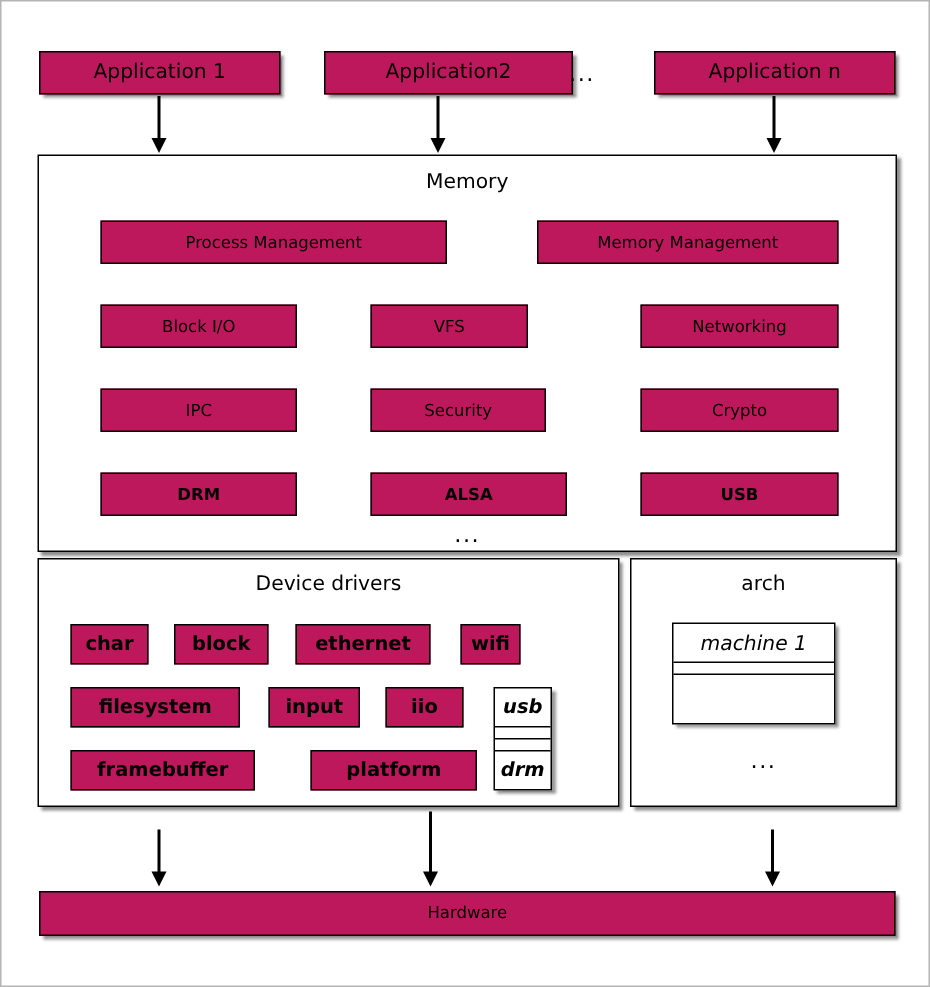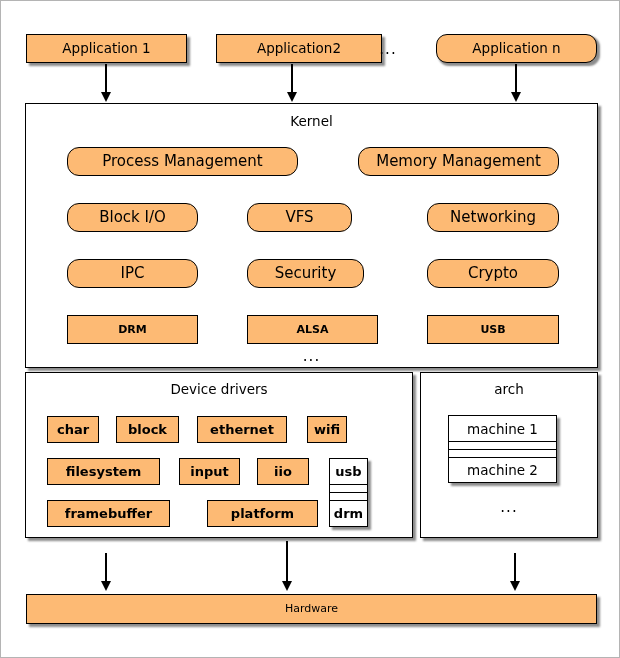--- a/index.html
+++ b/index.html
@@ -18,21 +18,21 @@
     position: relative;
     width: 620px;
     height: 658px;
     background: #ffffff;
     border: 1px solid #b4b4b4;
     box-sizing: border-box;
   }
   .box {
     position: absolute;
     box-sizing: border-box;
-    background: #fdba74;
+    background: #be185d;
     border: 1.6px solid #000000;
     display: flex;
     align-items: center;
     justify-content: center;
     text-align: center;
     line-height: 1.05;
     box-shadow: 2.5px 2.5px 2px rgba(0,0,0,0.45);
   }
   .box.noshadow {
     box-shadow: none;
@@ -52,35 +52,36 @@
     font-size: 13.5px;
   }
   .ellipsis {
     position: absolute;
     text-align: center;
     font-size: 15px;
     letter-spacing: 1px;
     line-height: 1;
   }
   .f-app      { font-size: 13.5px; }
-  .f-kmod     { font-size: 15px; border-radius: 12px; }
+  .f-kmod     { font-size: 11px; }
   .f-kmod-sm  { font-size: 11px; font-weight: bold; }
   .f-drv      { font-size: 13px; font-weight: bold; }
   .f-mach     { font-size: 13.5px; }
   .f-hw       { font-size: 11px; }
 
   
   .stack {
     position: absolute;
     box-sizing: border-box;
     border: 1.6px solid #000000;
     background: #ffffff;
     display: flex;
     flex-direction: column;
     box-shadow: 2.5px 2.5px 2px rgba(0,0,0,0.45);
+    font-style: italic;
   }
   .stack .cell {
     box-sizing: border-box;
     display: flex;
     align-items: center;
     justify-content: center;
     text-align: center;
     flex: 0 0 auto;
   }
   .stack .sep {
@@ -116,31 +117,31 @@
   <div class="box f-app" style="left:25px; top:33px; width:161px; height:29px;">
     <span>Application 1</span>
   </div>
 
   <div class="box f-app" style="left:215px; top:33px; width:166px; height:29px;">
     <span>Application2</span>
   </div>
 
   <div class="ellipsis" style="left:372px; top:41px; width:30px;">...</div>
 
-  <div class="box f-app" style="left:435px; top:33px; width:161px; height:29px;border-radius:11px;">
+  <div class="box f-app" style="left:435px; top:33px; width:161px; height:29px;">
     <span>Application n</span>
   </div>
 
   <div class="arrow" style="left:104px; top:63px; height:29px;"></div>
   <div class="arrow" style="left:290px; top:63px; height:29px;"></div>
   <div class="arrow" style="left:514px; top:63px; height:29px;"></div>
 
   <div class="container" style="left:24px; top:102px; width:573px; height:265px;">
 
-    <div class="title" style="top:9px;">Kernel</div>
+    <div class="title" style="top:9px;">Memory</div>
 
     <div class="box noshadow f-kmod" style="left:41px; top:43px; width:231px; height:29px;">
       <span>Process Management</span>
     </div>
     <div class="box noshadow f-kmod" style="left:332px; top:43px; width:201px; height:29px;text-align:center;">
       <span>Memory Management</span>
     </div>
 
     <div class="box noshadow f-kmod" style="left:41px; top:99px; width:131px; height:29px;">
       <span>Block I/O</span>
@@ -224,23 +225,20 @@
   <div class="container" style="left:419px; top:371px; width:178px; height:166px;">
 
     <div class="title" style="top:8px;">arch</div>
 
     <div class="stack" style="left:27px; top:42px; width:109px; height:68px;">
       <div class="cell f-mach" style="height:25px;">
         <span>machine 1</span>
       </div>
       <div class="sep" style="height:8px;"></div>
       <div class="sep" style="height:8px;"></div>
-      <div class="sep cell f-mach" style="height:25px;">
-        <span>machine 2</span>
-      </div>
     </div>
 
     <div class="ellipsis" style="left:0; right:0; top:127px;">...</div>
   </div>
 
   <div class="arrow" style="left:104px; top:552px; height:29px;"></div>
   <div class="arrow" style="left:285px; top:540px; height:41px;"></div>
   <div class="arrow" style="left:513px; top:552px; height:29px;"></div>
 
   <div class="box f-hw" style="left:25px; top:593px; width:571px; height:30px;">

